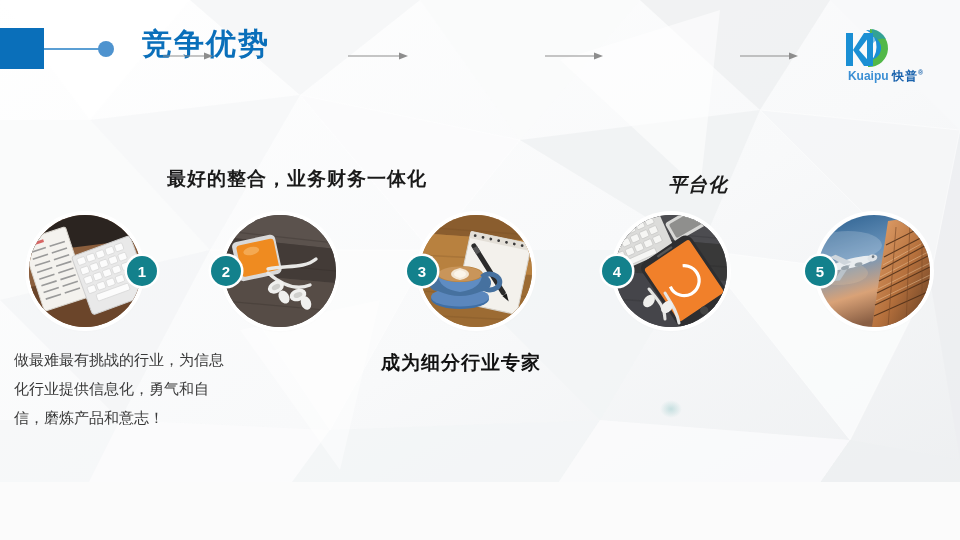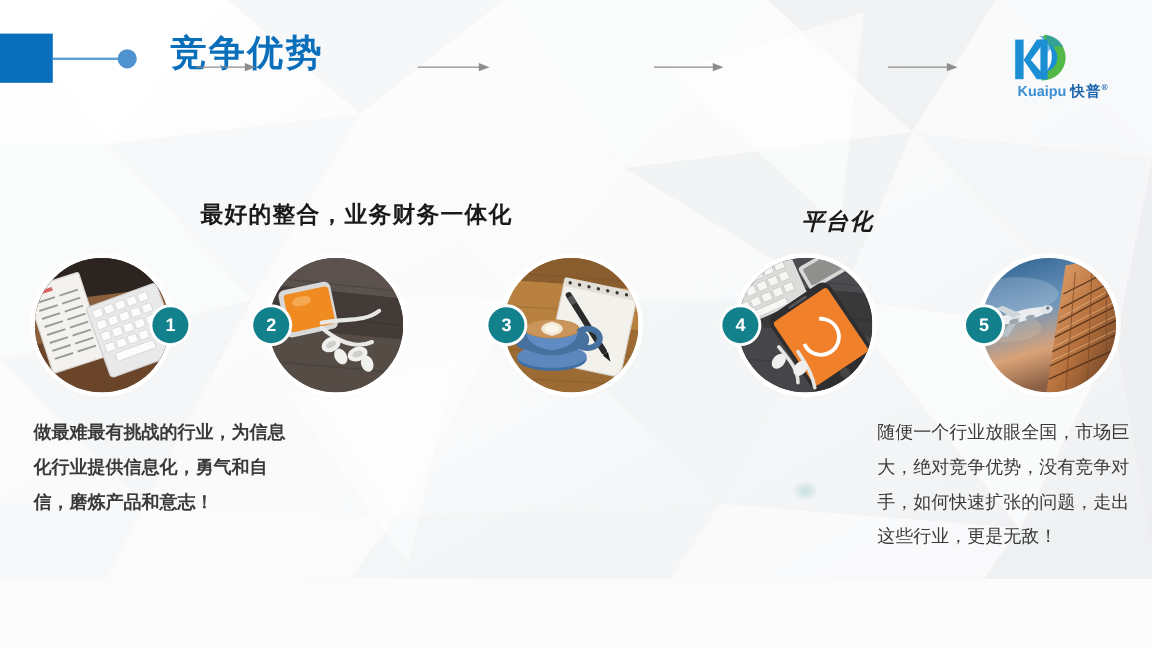--- a/index.html
+++ b/index.html
@@ -79,21 +79,21 @@
     z-index:5;
   }
   .arrow{position:absolute;top:48px;height:16px;}
 
   
   .para{
     position:absolute;
     font-size:15px;color:#3a3a3a;line-height:29px;
     font-family:"DejaVu Sans","Liberation Sans",sans-serif;
   }
-  #para-left{left:28px;top:346px;width:210px;font-weight:bold;}
+  #para-left{left:14px;top:346px;width:210px;}
   #para-right{left:731px;top:346px;width:212px;}
   .mid-caption{
     position:absolute;left:381px;top:350px;
     font-size:19px;font-weight:700;color:#111;letter-spacing:1px;
     white-space:nowrap;
     font-family:"DejaVu Sans","Liberation Sans",sans-serif;
   }
   .smudge{
     position:absolute;left:660px;top:400px;width:22px;height:18px;
     background:radial-gradient(ellipse at 50% 50%, rgba(160,205,205,.55), rgba(250,252,252,0) 70%);
@@ -434,17 +434,17 @@
           <polygon points="14,46 6,40 3,41 10,48" fill="#d6dce1"></polygon>
           <ellipse cx="26" cy="51" rx="4" ry="2" fill="#9aa5ad"></ellipse>
           <ellipse cx="40" cy="51" rx="4" ry="2" fill="#9aa5ad"></ellipse>
           <circle cx="56" cy="47" r="1.4" fill="#6e7a84"></circle>
         </g>
       </svg>
     </div>
   </div>
 
   <div class="para" id="para-left">做最难最有挑战的行业，为信息化行业提供信息化，勇气和自信，磨炼产品和意志！</div>
-  <div class="para" id="para-right">随便一个行业放眼全国，市场巨大，绝对竞争优势，没有竞争对手，如何快速扩张的问题，走出这些行业，更是无敌！</div>
+  <div class="mid-caption">成为细分行业专家</div>
 
   <div class="smudge"></div>
 
 </div>
 
 </body></html>

